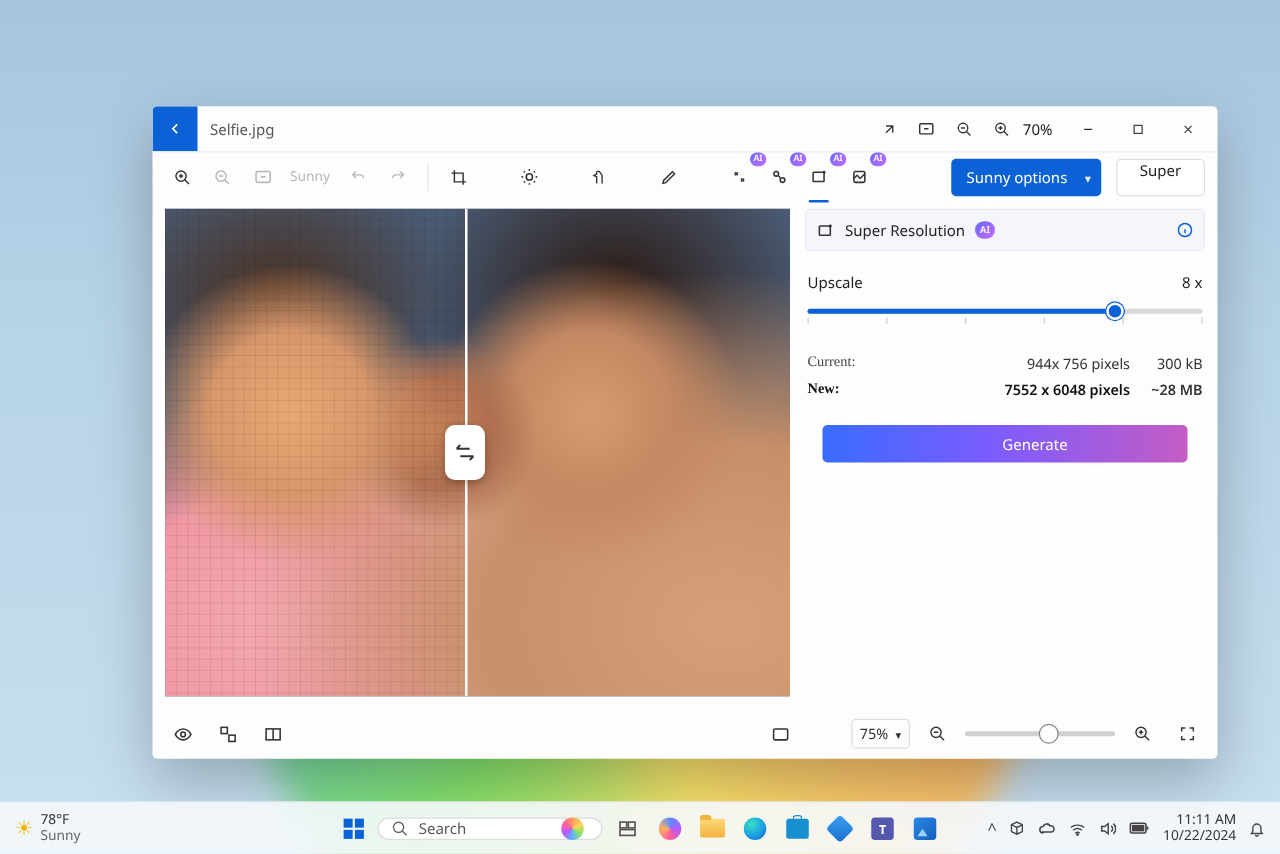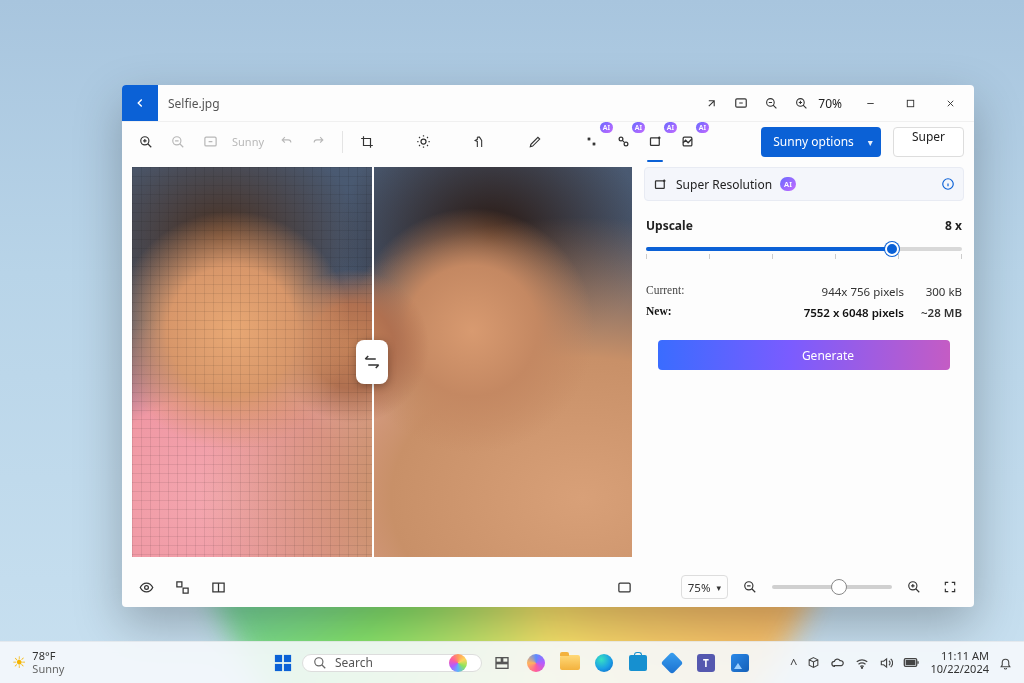--- a/index.html
+++ b/index.html
@@ -114,21 +114,20 @@
   }
   .panel-head .ai {
     font-size: 7.5px; font-weight: 600;
     background: linear-gradient(135deg,#6a6aff,#c46aff); color:#fff;
     padding: 2px 4px; border-radius: 7px;
   }
   .panel-head .info { margin-left: auto; color:#0b61d6; font-size: 13px; }
   .slider-row {
     display:flex; justify-content: space-between; font-size: 12px; color:#222;
     margin: 16px 2px 0;
-    font-weight: bold;
   }
   .slider {
     position: relative; height: 24px; margin: 4px 2px 0;
   }
   .slider .track {
     position:absolute; left:0; right:0; top: 9px; height:4px; background:#d8d8d8; border-radius:2px;
   }
   .slider .fill {
     position:absolute; left:0; width:78%; top:9px; height:4px; background:#0b61d6; border-radius:2px;
   }

